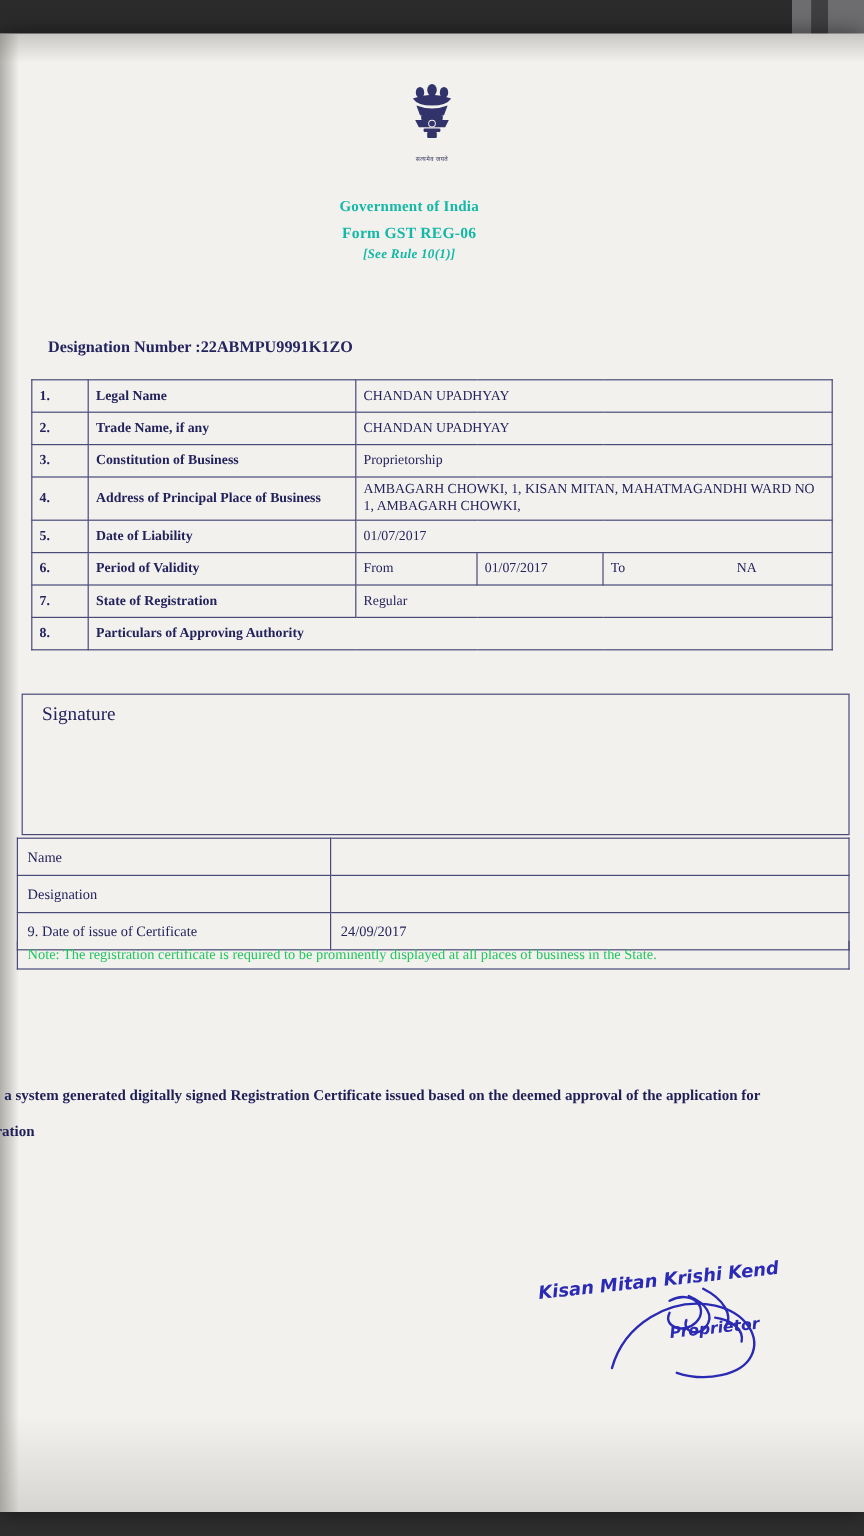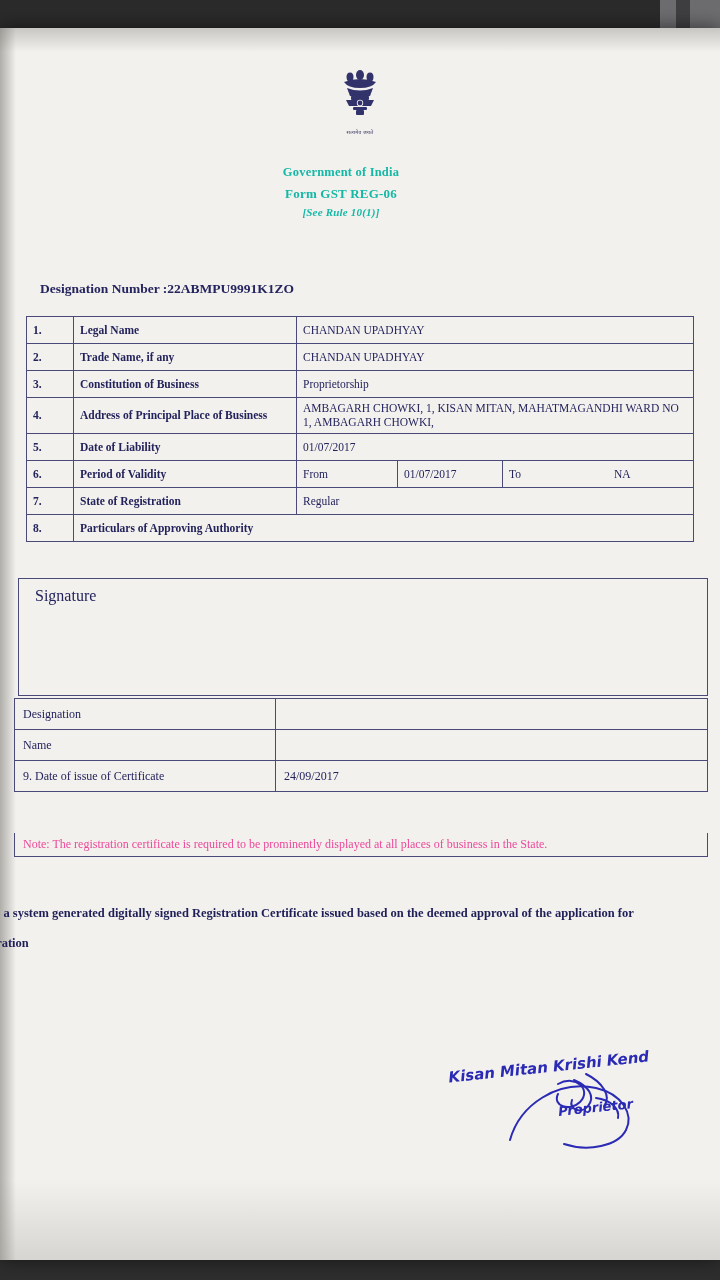--- a/index.html
+++ b/index.html
@@ -154,28 +154,28 @@
     border: 1px solid #4a4a78;
     padding: 4px 8px;
     font-size: 12px;
     height: 22px;
   }
   .tbl2 .k { width: 244px; }
 
   .note {
     position: absolute;
     left: 14px;
-    top: 833px;
+    top: 784px;
     width: 694px;
     border: 1px solid #4a4a78;
     border-top: none;
     padding: 4px 8px;
     box-sizing: border-box;
     font-size: 12px;
-    color: #ec4899;
+    color: #22c55e;
   }
 
   .footer-line {
     position: absolute;
     left: -8px;
     width: 730px;
     color: #1f1f58;
     font-weight: bold;
     font-size: 12.5px;
   }
@@ -306,25 +306,25 @@
     </tbody>
   </table>
 
   <div class="sigbox">
     <div class="lbl">Signature</div>
   </div>
 
   <table class="tbl2">
     <tbody>
       <tr>
+        <td class="k">Name</td>
+        <td></td>
+      </tr>
+      <tr>
         <td class="k">Designation</td>
-        <td></td>
-      </tr>
-      <tr>
-        <td class="k">Name</td>
         <td></td>
       </tr>
       <tr>
         <td class="k">9. Date of issue of Certificate</td>
         <td>24/09/2017</td>
       </tr>
     </tbody>
   </table>
 
   <div class="note">Note: The registration certificate is required to be prominently displayed at all places of business in the State.</div>

